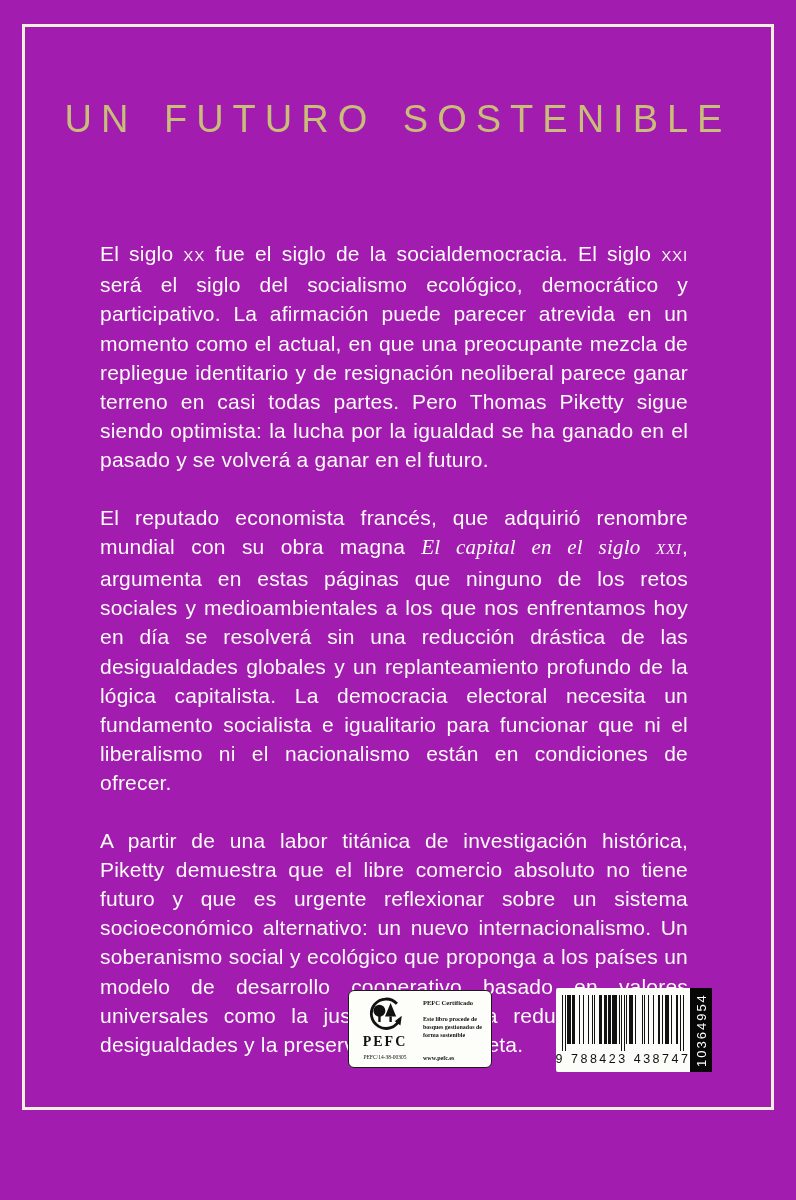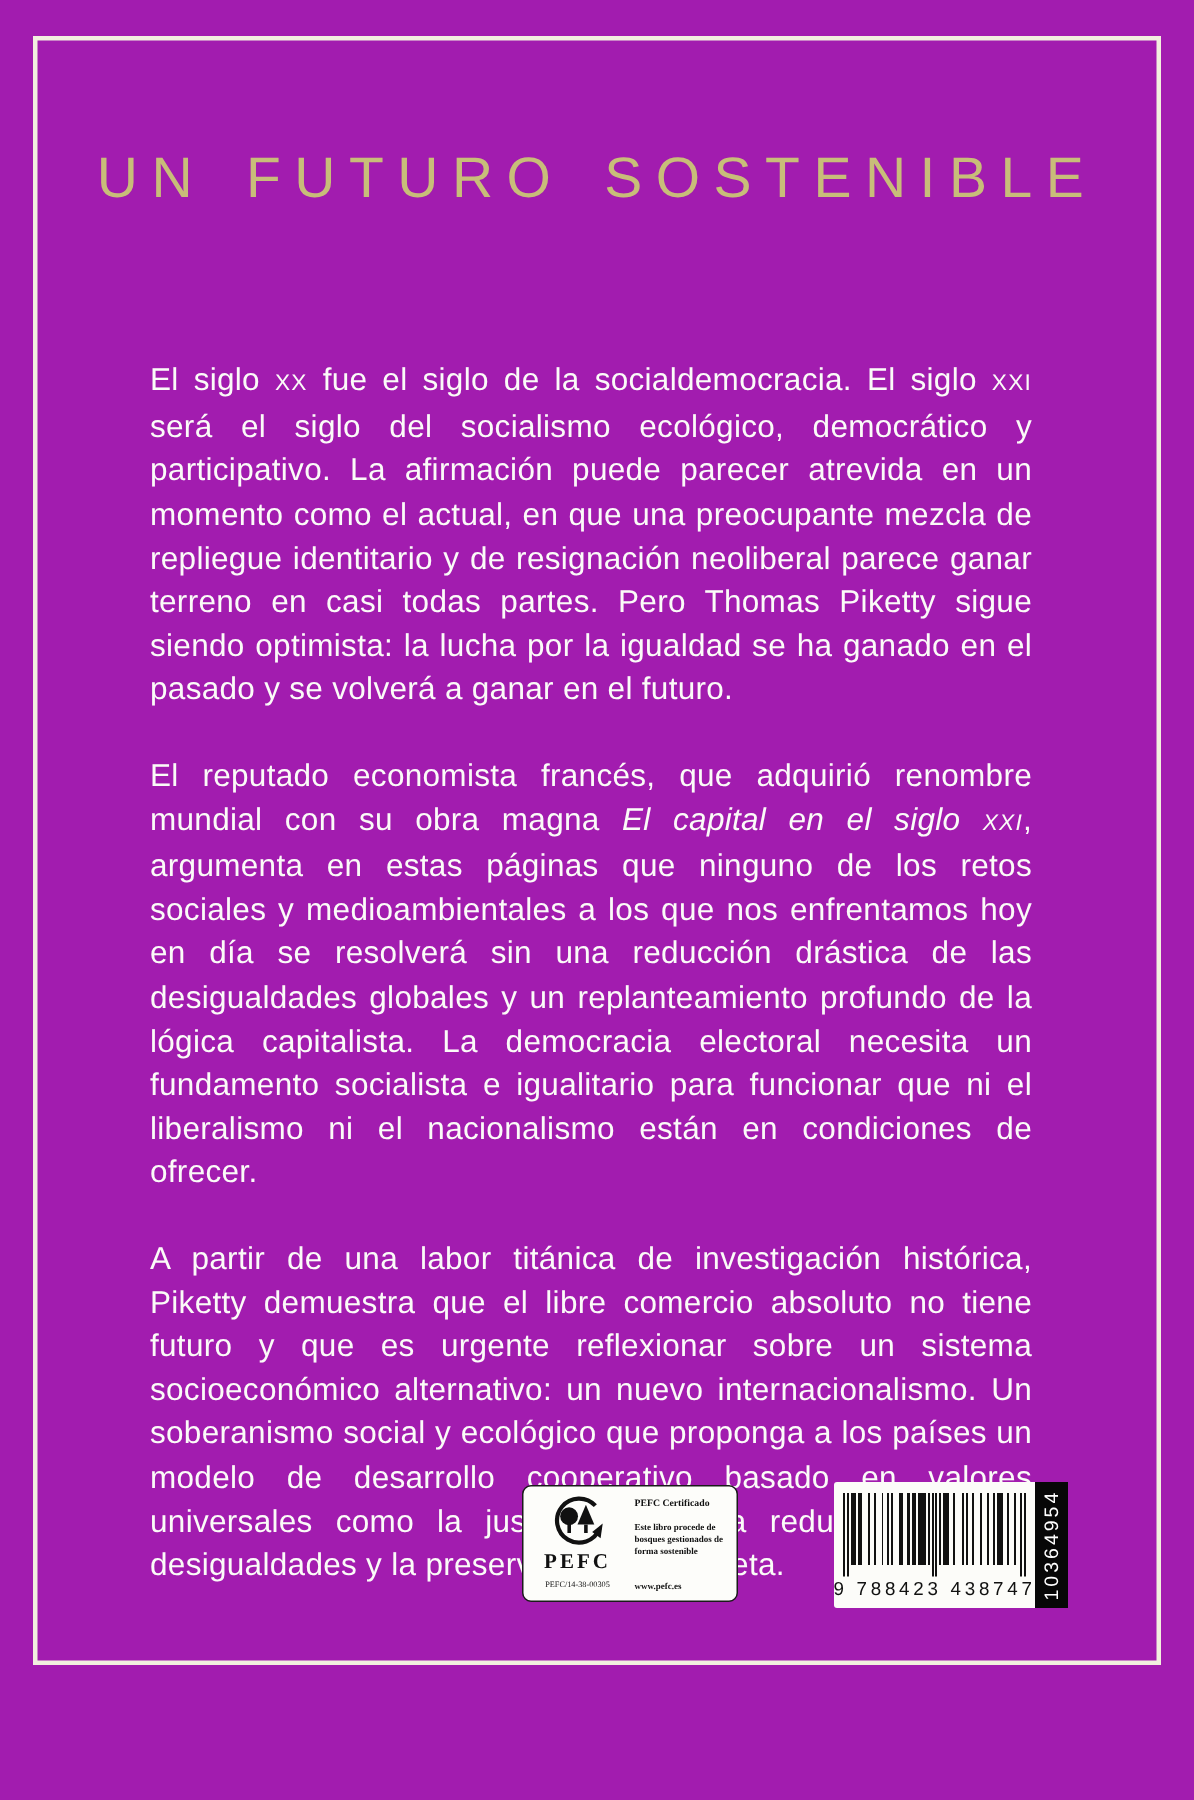--- a/index.html
+++ b/index.html
@@ -35,21 +35,21 @@
   }
   .body-text p {
     margin: 0 12px 28px 0;
     color: #FBFBF8;
     font-size: 21px;
     line-height: 29.2px;
     text-align: justify;
     letter-spacing: 0.2px;
   }
   .sc { font-size: 0.72em; letter-spacing: 0.8px; }
-  .it { font-style: italic; }
+  .it { font-style: italic; font-family: Liberation Serif, serif; }
 
   .publisher {
     position: absolute;
     left: 104px; top: 987px;
     color: #FFFFFF;
     font-size: 12.5px;
     line-height: 14.8px;
     letter-spacing: 0.2px;
   }
   .publisher .b { font-weight: bold; }

